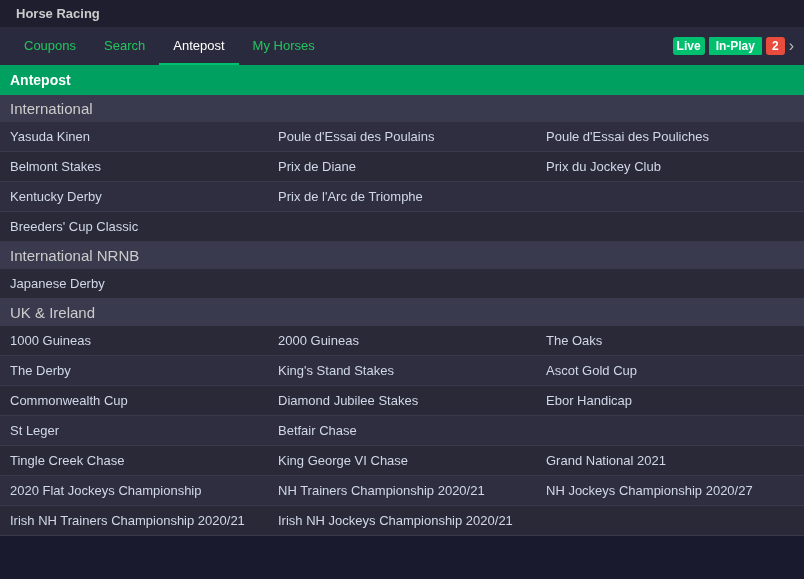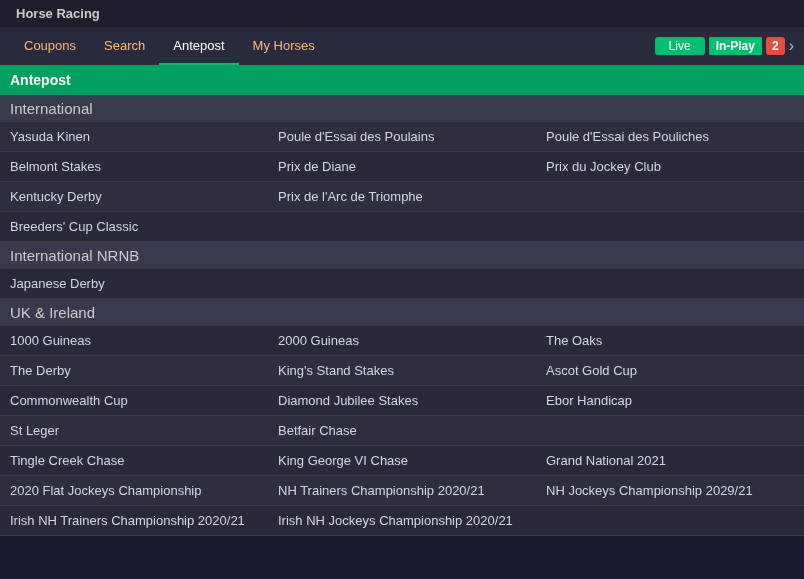--- a/index.html
+++ b/index.html
@@ -21,43 +21,43 @@
 
     
     .nav-bar {
       background: #2a2a3e;
       display: flex;
       align-items: center;
       padding: 0 10px;
       height: 38px;
     }
     .nav-item {
-      color: #fdba74;
+      color: #22c55e;
       padding: 10px 14px;
       cursor: pointer;
       font-size: 13px;
       border-bottom: 2px solid transparent;
     }
     .nav-item.active {
       color: #fff;
       border-bottom: 2px solid #00c070;
     }
     .nav-right {
       margin-left: auto;
       display: flex;
       align-items: center;
       gap: 4px;
     }
     .badge-live {
       background: #00c070;
       color: #fff;
-      padding: 2px 14px;
+      padding: 2px 4px;
       border-radius: 3px;
       font-size: 12px;
-      font-weight: normal;
+      font-weight: bold;
     }
     .badge-inplay {
       background: #00c070;
       color: #fff;
       padding: 2px 7px;
       border-radius: 1px;
       font-size: 12px;
       font-weight: bold;
     }
     .badge-count {
@@ -182,20 +182,20 @@
       <div class="race-cell">Betfair Chase</div>
     </div>
     <div class="race-row">
       <div class="race-cell">Tingle Creek Chase</div>
       <div class="race-cell">King George VI Chase</div>
       <div class="race-cell">Grand National 2021</div>
     </div>
     <div class="race-row">
       <div class="race-cell">2020 Flat Jockeys Championship</div>
       <div class="race-cell">NH Trainers Championship 2020/21</div>
-      <div class="race-cell">NH Jockeys Championship 2029/21</div>
+      <div class="race-cell">NH Jockeys Championship 2020/27</div>
     </div>
     <div class="race-row">
       <div class="race-cell">Irish NH Trainers Championship 2020/21</div>
       <div class="race-cell">Irish NH Jockeys Championship 2020/21</div>
       <div class="race-cell"></div>
     </div>
   </div>
 
 </body></html>

